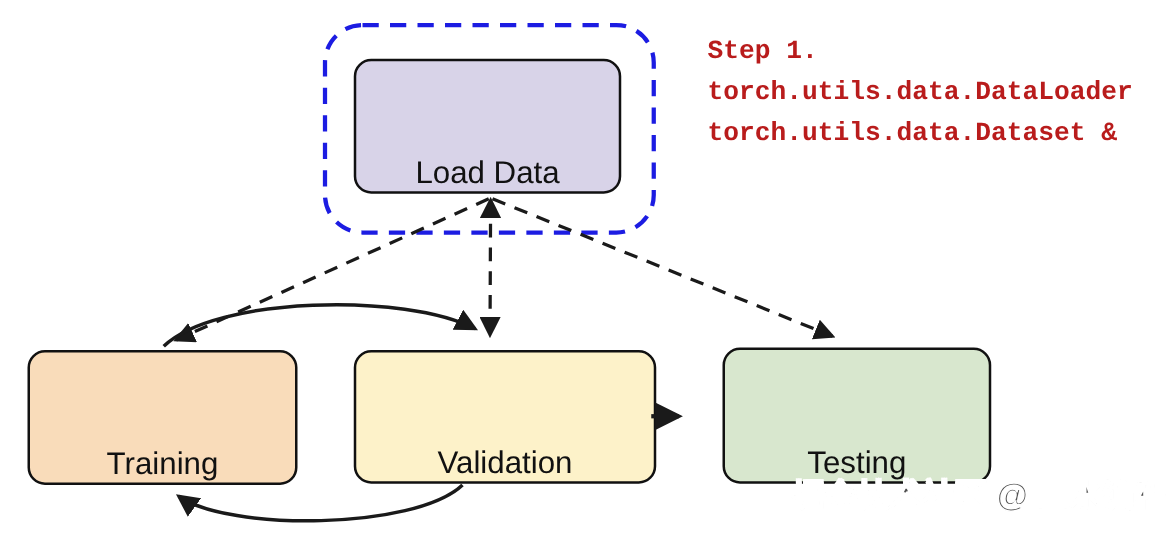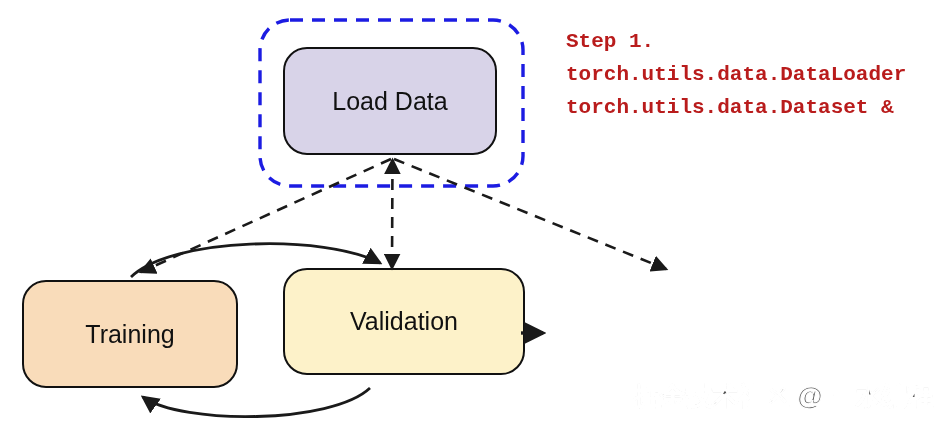--- a/index.html
+++ b/index.html
@@ -5,31 +5,31 @@
   * { margin: 0; padding: 0; box-sizing: border-box; }
   html, body { width: 940px; height: 426px; background: #ffffff; overflow: hidden; }
   body { position: relative; font-family: "Liberation Sans", sans-serif; }
 
   .canvas { position: absolute; left: 0; top: 0; width: 940px; height: 426px; }
 
   
   .node {
     position: absolute;
     border: 2.5px solid #111111;
-    border-radius: 24px;
+    border-radius: 14px;
     display: flex;
-    align-items: center;
+    align-items: flex-end;
     justify-content: center;
     font-size: 25px;
     color: #111111;
     z-index: 1;
   }
   .node-load-data  { left: 283px; top: 47px;  width: 214px; height: 108px; background: #d8d3e8; }
   .node-training   { left: 22px;  top: 280px; width: 216px; height: 108px; background: #f9dcba; }
-  .node-validation { left: 283px; top: 268px; width: 242px; height: 107px; background: #fdf2c9; }
+  .node-validation { left: 283px; top: 280px; width: 242px; height: 107px; background: #fdf2c9; }
   .node-testing    { left: 578px; top: 278px; width: 215px; height: 109px; background: #d8e7ce; }
 
   
   svg.edges { position: absolute; left: 0; top: 0; z-index: 2; pointer-events: none; }
 
   
   .annotation {
     position: absolute;
     left: 566px;
     top: 25px;
@@ -88,20 +88,23 @@
   </div>
 
   <div class="node node-training">
     <span>Training</span>
   </div>
 
   <div class="node node-validation">
     <span>Validation</span>
   </div>
 
+  <div class="node node-testing">
+    <span>Testing</span>
+  </div>
 
   <div class="annotation">
     <div>Step 1.</div>
     <div>torch.utils.data.DataLoader</div>
     <div>torch.utils.data.Dataset &amp;</div>
   </div>
 
   <div class="watermark">掘金技术社区 @ 三水编程</div>
 
 </div>

